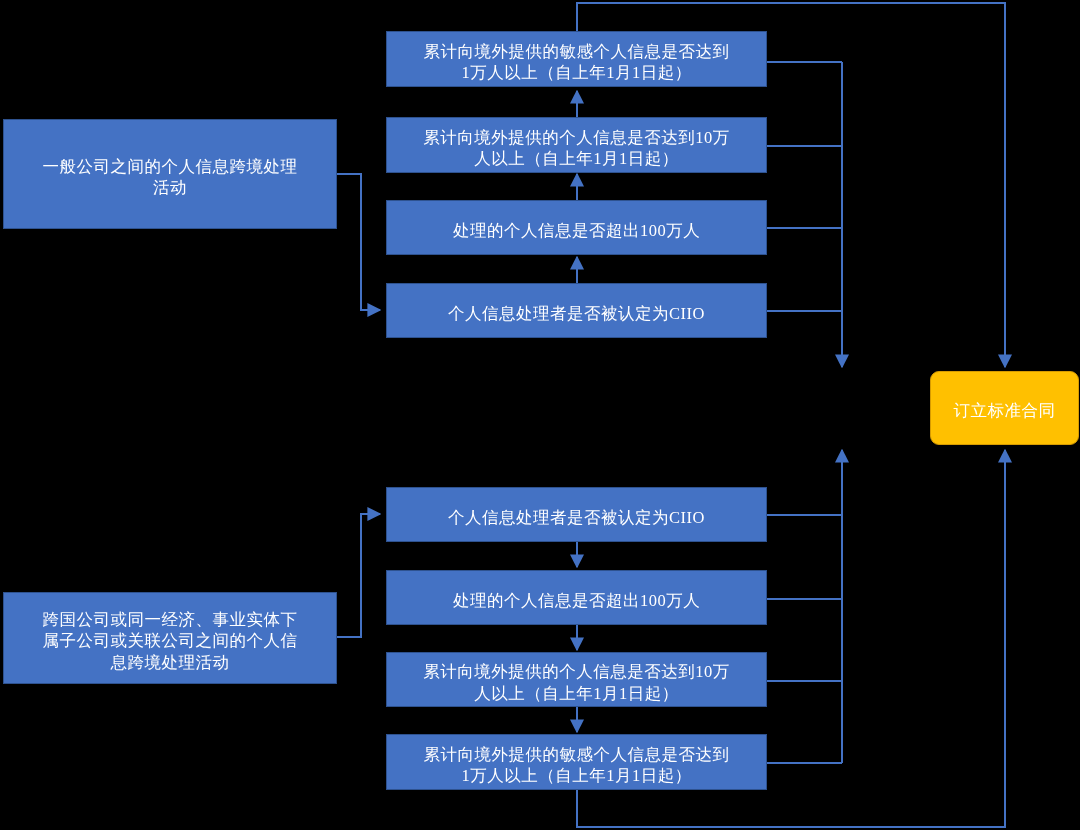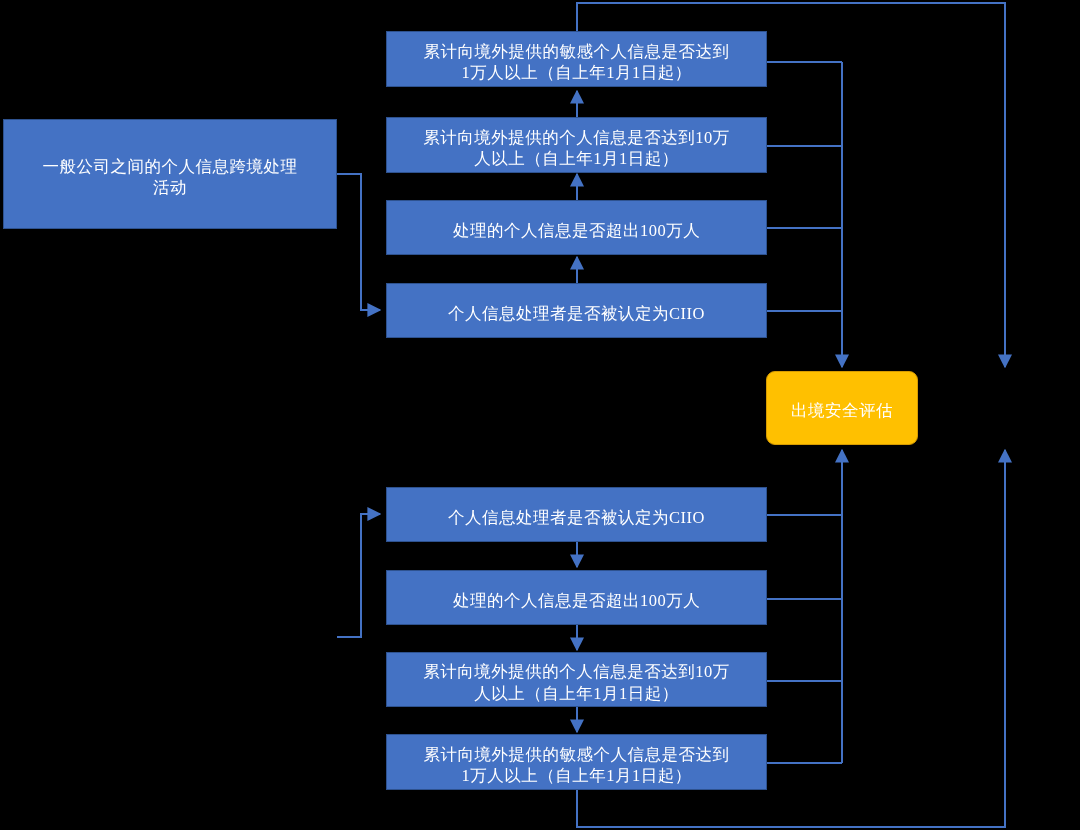--- a/index.html
+++ b/index.html
@@ -105,20 +105,25 @@
 
       <path d="M 577 790 L 577 827 L 1005 827 L 1005 450" marker-end="url(#arrHead)"></path>
     </g>
   </svg>
 
   <div class="node node-src" style="left:3px; top:119px; width:334px; height:110px;">
     <span class="node-txt">一般公司之间的个人信息跨境处理
 活动</span>
   </div>
 
+  <div class="node node-src" style="left:3px; top:592px; width:334px; height:92px;">
+    <span class="node-txt">跨国公司或同一经济、事业实体下
+属子公司或关联公司之间的个人信
+息跨境处理活动</span>
+  </div>
 
   <div class="node node-blue" style="left:386px; top:31px; width:381px; height:56px;">
     <span class="node-txt">累计向境外提供的敏感个人信息是否达到
 1万人以上（自上年1月1日起）</span>
   </div>
 
   <div class="node node-blue" style="left:386px; top:117px; width:381px; height:56px;">
     <span class="node-txt">累计向境外提供的个人信息是否达到10万
 人以上（自上年1月1日起）</span>
   </div>
@@ -142,18 +147,18 @@
   <div class="node node-blue" style="left:386px; top:652px; width:381px; height:55px;">
     <span class="node-txt">累计向境外提供的个人信息是否达到10万
 人以上（自上年1月1日起）</span>
   </div>
 
   <div class="node node-blue" style="left:386px; top:734px; width:381px; height:56px;">
     <span class="node-txt">累计向境外提供的敏感个人信息是否达到
 1万人以上（自上年1月1日起）</span>
   </div>
 
-  <div class="node node-yellow" style="left:766px; top:371px; width:152px; height:74px;">
-    <span class="node-txt">出境安全评估</span>
+
+  <div class="node node-yellow" style="left:930px; top:371px; width:149px; height:74px;">
+    <span class="node-txt">订立标准合同</span>
   </div>
-
 
 </div>
 
 </body></html>

